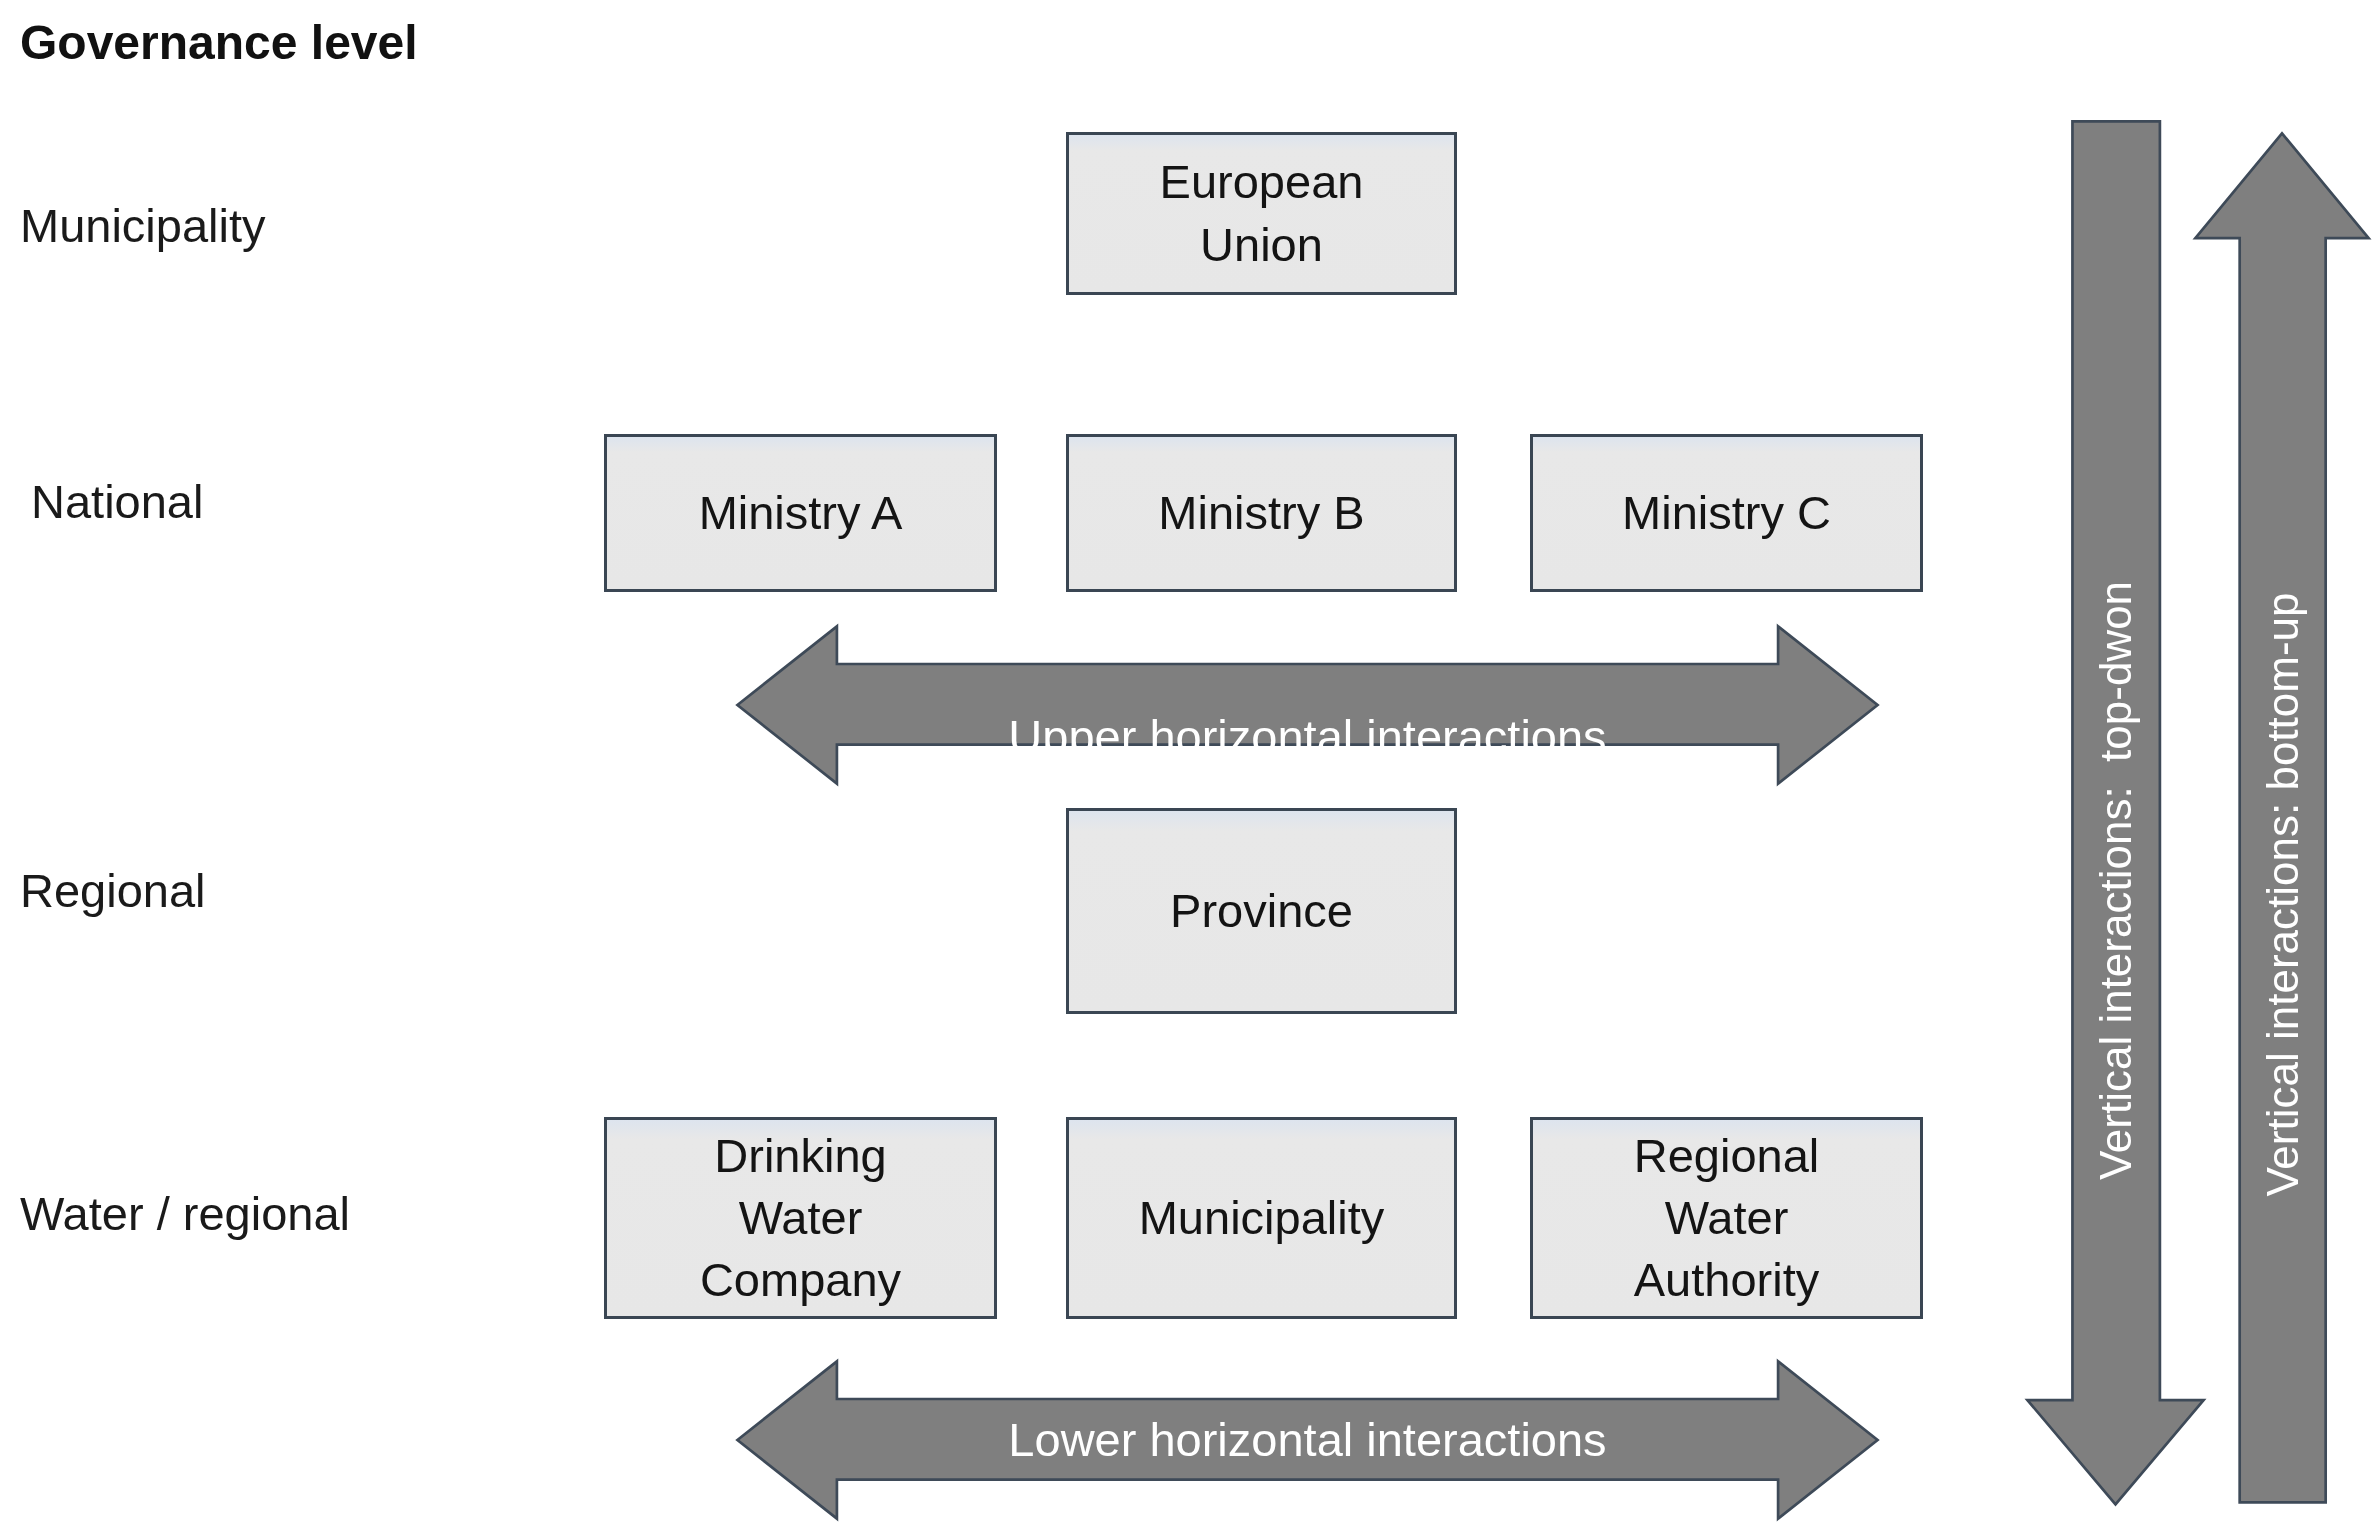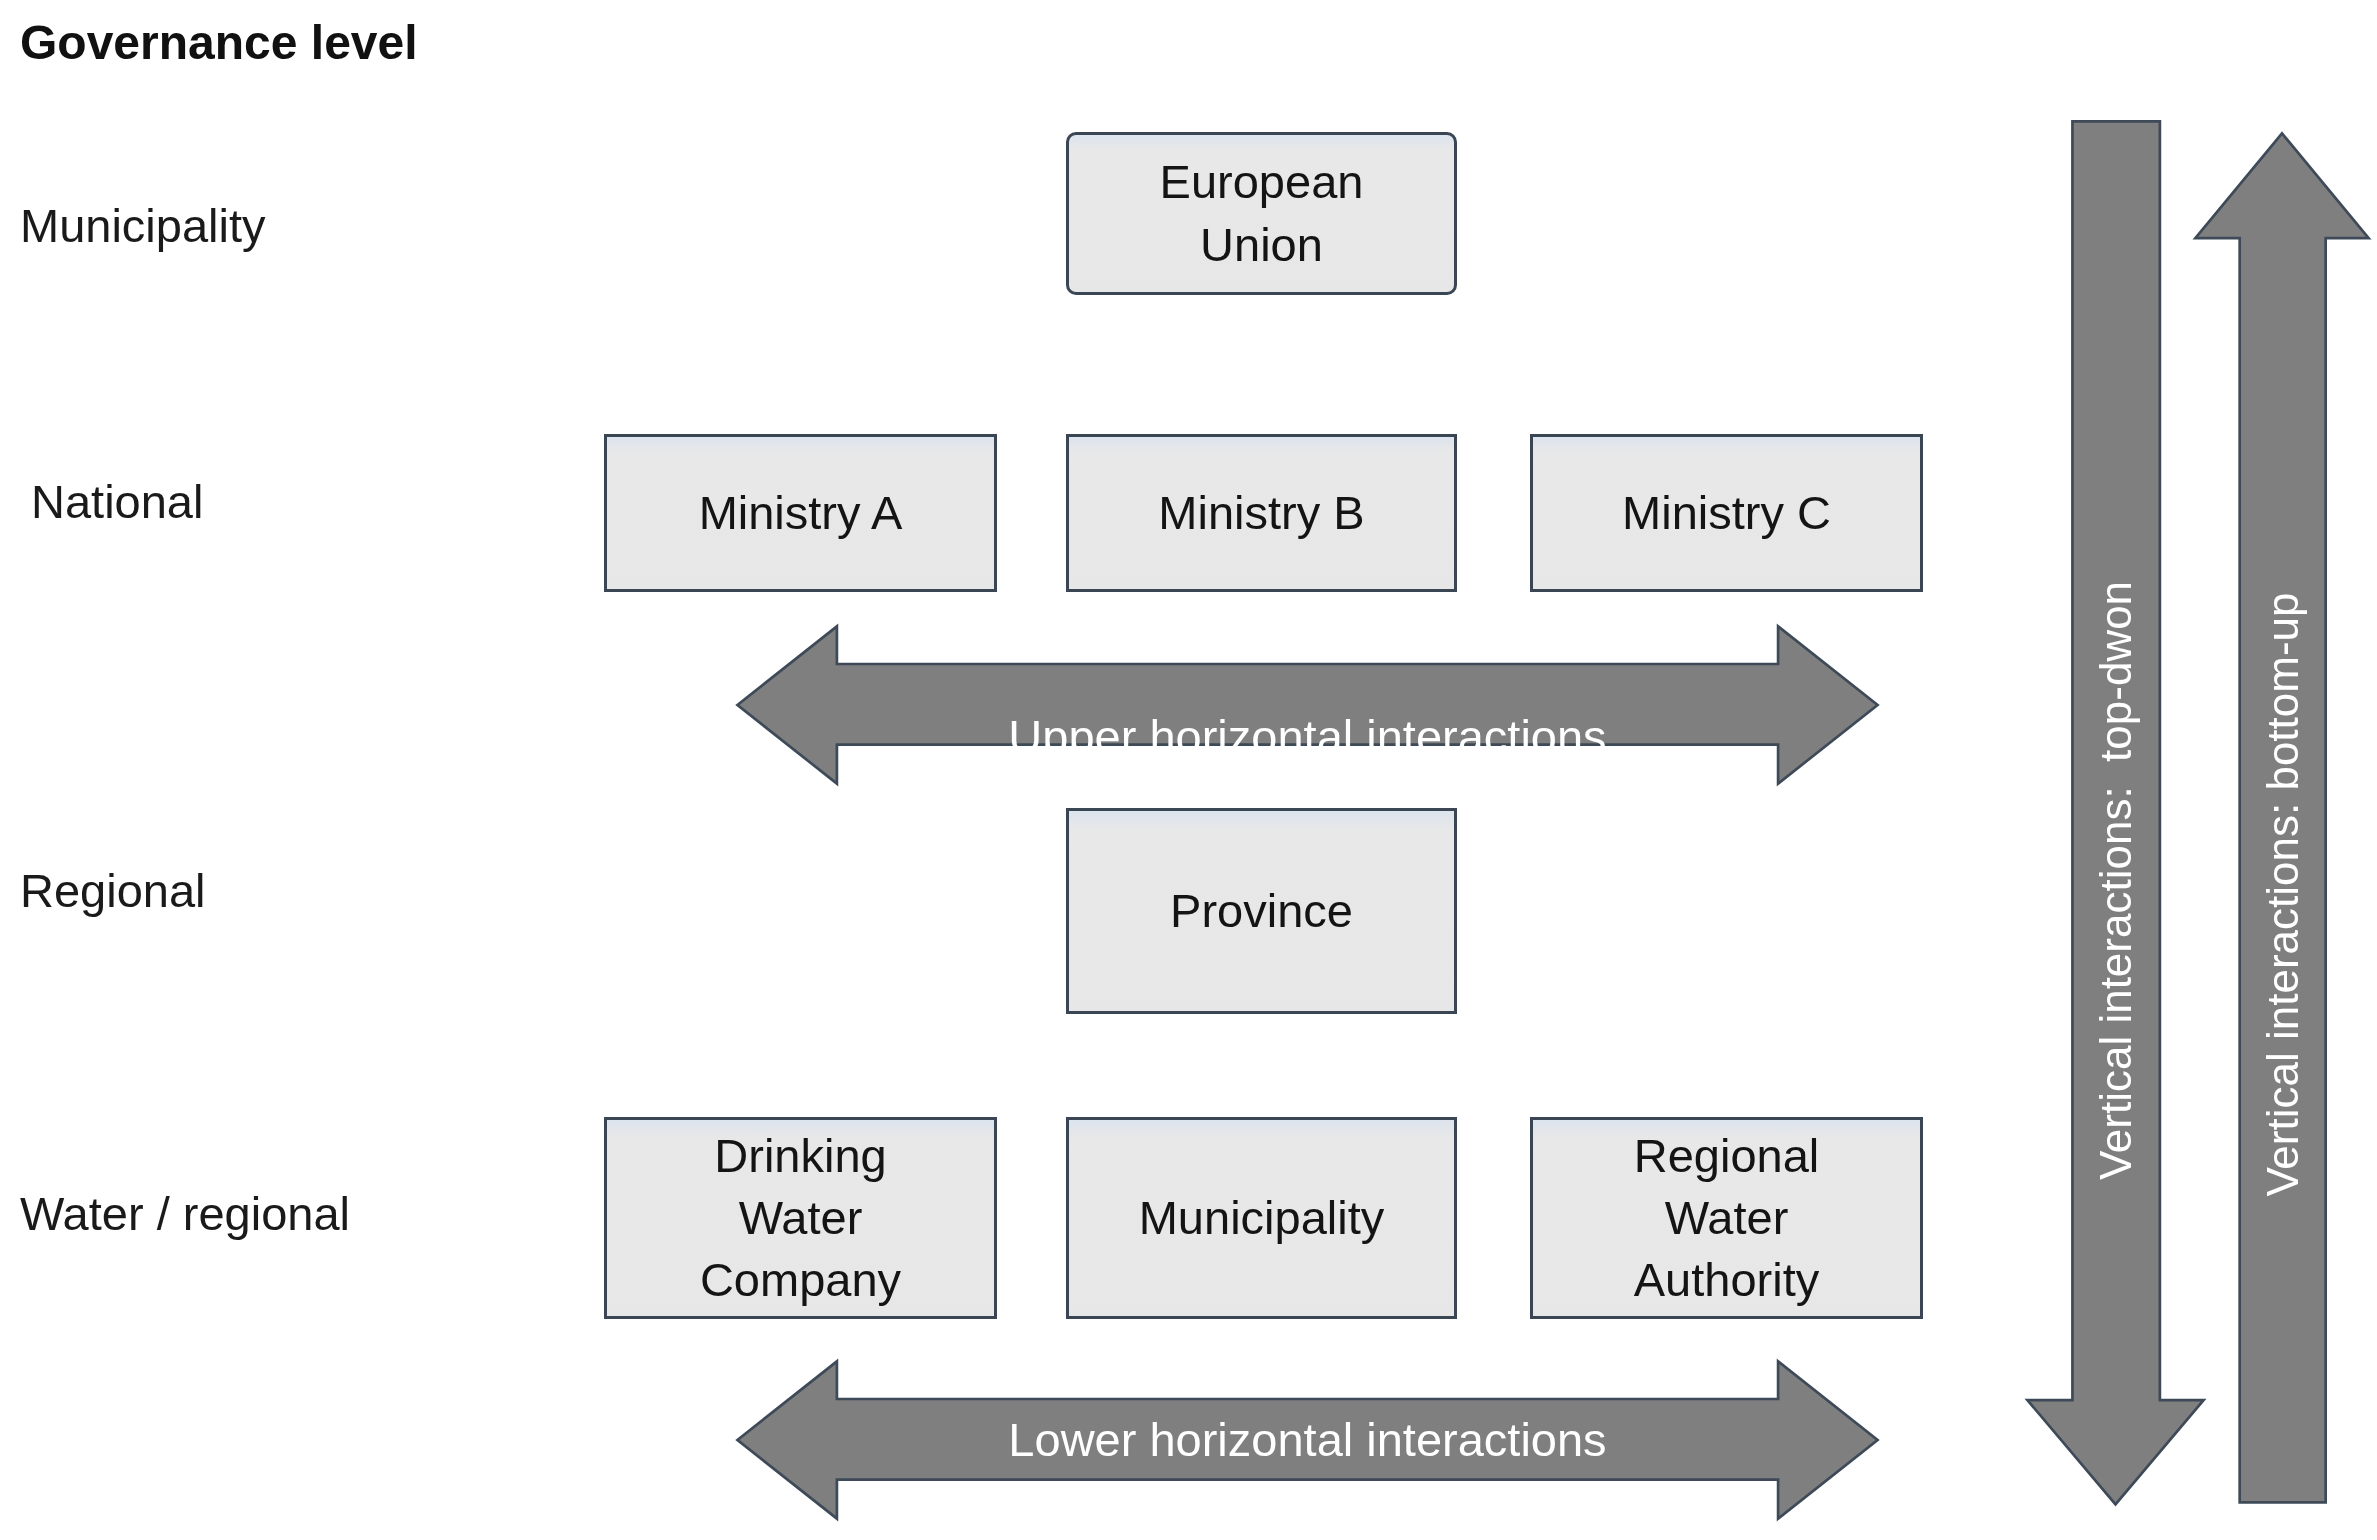--- a/index.html
+++ b/index.html
@@ -46,21 +46,21 @@
     box-sizing: border-box;
     display: flex;
     align-items: center;
     justify-content: center;
     text-align: center;
     font-size: 47px;
     line-height: 1.32;
     white-space: pre-line;
     color: #141414;
   }
-  .box-eu           { left: 1066px; top: 132px;  width: 391px; height: 163px; border-radius: 10px; }
+  .box-eu           { left: 1066px; top: 132px;  width: 391px; height: 163px; }
   .box-ministry-a   { left: 604px;  top: 434px;  width: 393px; height: 158px; }
   .box-ministry-b   { left: 1066px; top: 434px;  width: 391px; height: 158px; }
   .box-ministry-c   { left: 1530px; top: 434px;  width: 393px; height: 158px; }
   .box-province     { left: 1066px; top: 808px; width: 391px; height: 206px; }
   .box-dwc          { left: 604px;  top: 1117px; width: 393px; height: 202px; }
   .box-municipality { left: 1066px; top: 1117px; width: 391px; height: 202px; }
   .box-rwa          { left: 1530px; top: 1117px; width: 393px; height: 202px; }
 
   .arrow-svg { position: absolute; overflow: visible; }
   .arrow-shape {

